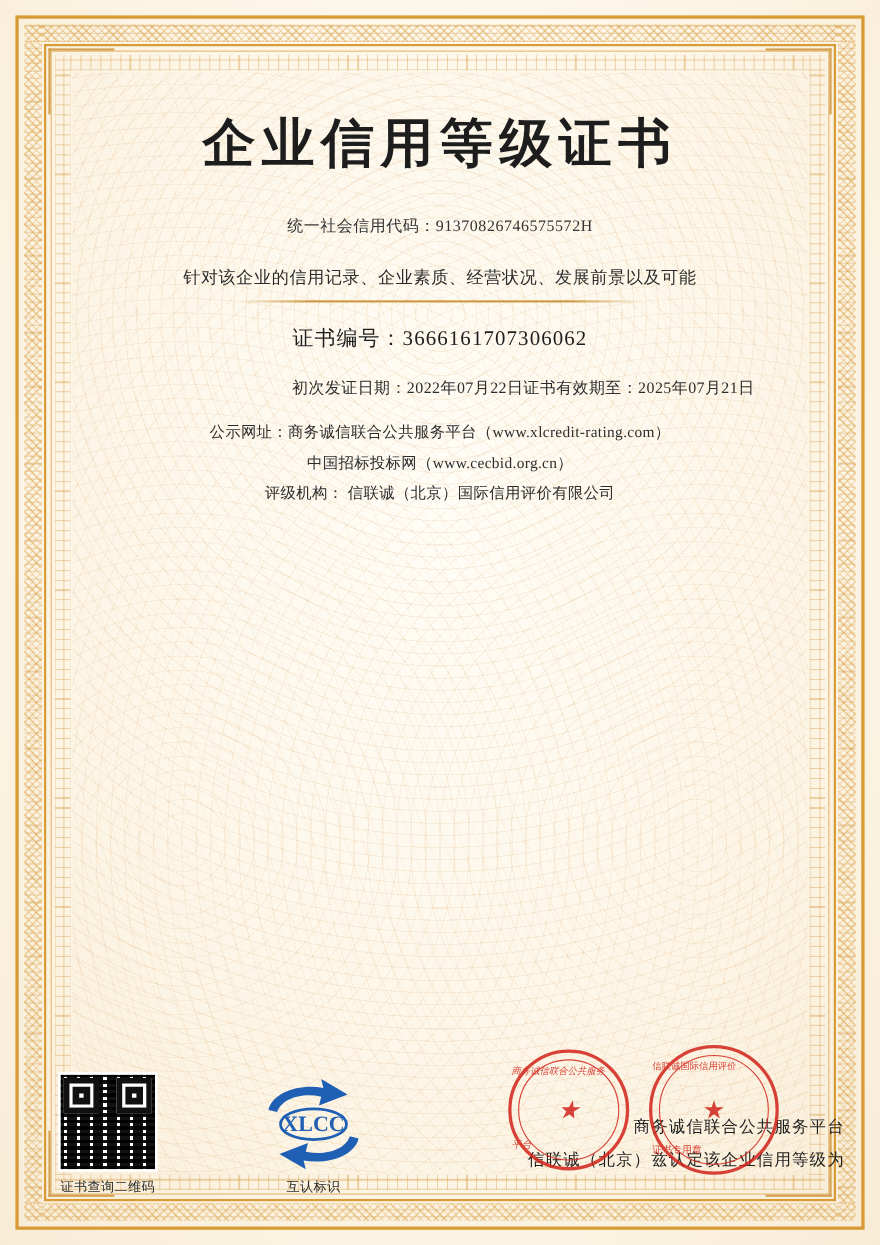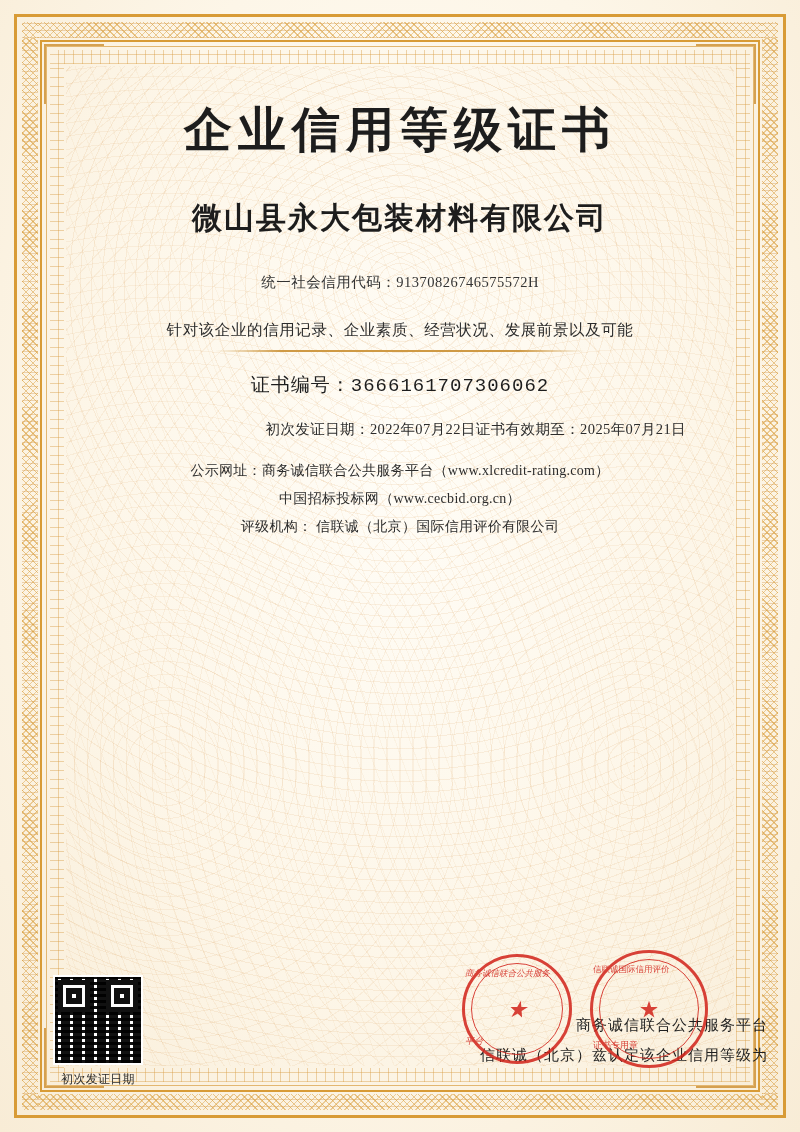--- a/index.html
+++ b/index.html
@@ -196,21 +196,20 @@
     height: 2px;
     background: linear-gradient(90deg, rgba(200,150,70,0), #cf9a45 18%, #cf9a45 82%, rgba(200,150,70,0));
   }
 
   .cert-no {
     margin-top: 20px;
     font-size: 19px;
     color: #1d1d1d;
     letter-spacing: 1px;
     font-weight: 400;
-    font-family: Liberation Mono, monospace;
   }
 
   .dates {
     margin-top: 22px;
     width: 572px;
     display: flex;
     justify-content: flex-end;
     font-size: 14.5px;
     color: #2c2c2c;
     letter-spacing: .4px;
@@ -342,21 +341,20 @@
   <div class="corner tr"></div>
   <div class="corner bl"></div>
   <div class="corner br"></div>
   <div class="watermark-field"></div>
 
   <div class="content">
 
 
     <div class="title">企业信用等级证书</div>
 
-    <div class="company">微山县永大包装材料有限公司</div>
 
     <div class="credit-code">
       <span>统一社会信用代码：</span><span>91370826746575572H</span>
     </div>
 
     <div class="statement">
       <div>针对该企业的信用记录、企业素质、经营状况、发展前景以及可能</div>
     </div>
 
     <div class="grade-rule"></div>
@@ -379,23 +377,34 @@
       <div>中国招标投标网（www.cecbid.org.cn）</div>
       <div>评级机构： 信联诚（北京）国际信用评价有限公司</div>
     </div>
 
   </div>
 
   <div class="footer">
 
     <div class="qr-block">
       <div class="qr"></div>
-      <div class="qr-caption">初次发证日期</div>
-    </div>
-
+      <div class="qr-caption">证书查询二维码</div>
+    </div>
+
+    <div class="xlcc-block">
+      <div class="xlcc-mark">
+        <svg viewBox="0 0 106 86" width="106" height="86" aria-hidden="true">
+          <path d="M12 30 C16 14, 40 6, 62 10 L60 2 L84 16 L58 26 L60 18 C42 14, 24 20, 20 32 Z" fill="#1f5fb4"></path>
+          <path d="M94 56 C90 72, 66 80, 44 76 L46 84 L22 70 L48 60 L46 68 C64 72, 82 66, 86 54 Z" fill="#1f5fb4"></path>
+          <ellipse cx="53" cy="43" rx="30" ry="14" fill="none" stroke="#1f5fb4" stroke-width="2.5"></ellipse>
+          <text x="53" y="49" text-anchor="middle" font-family="Liberation Serif, serif" font-size="20" font-weight="700" fill="#1f5fb4">XLCC</text>
+        </svg>
+      </div>
+      <div class="xlcc-caption">互认标识</div>
+    </div>
 
     <div class="sign-block">
       <div>商务诚信联合公共服务平台</div>
       <div>信联诚（北京）兹认定该企业信用等级为</div>
     </div>
 
     <div class="stamp" id="stamp1">
       <div class="inner"></div>
       <div class="txt-top">商务诚信联合公共服务</div>
       <div class="star">★</div>

